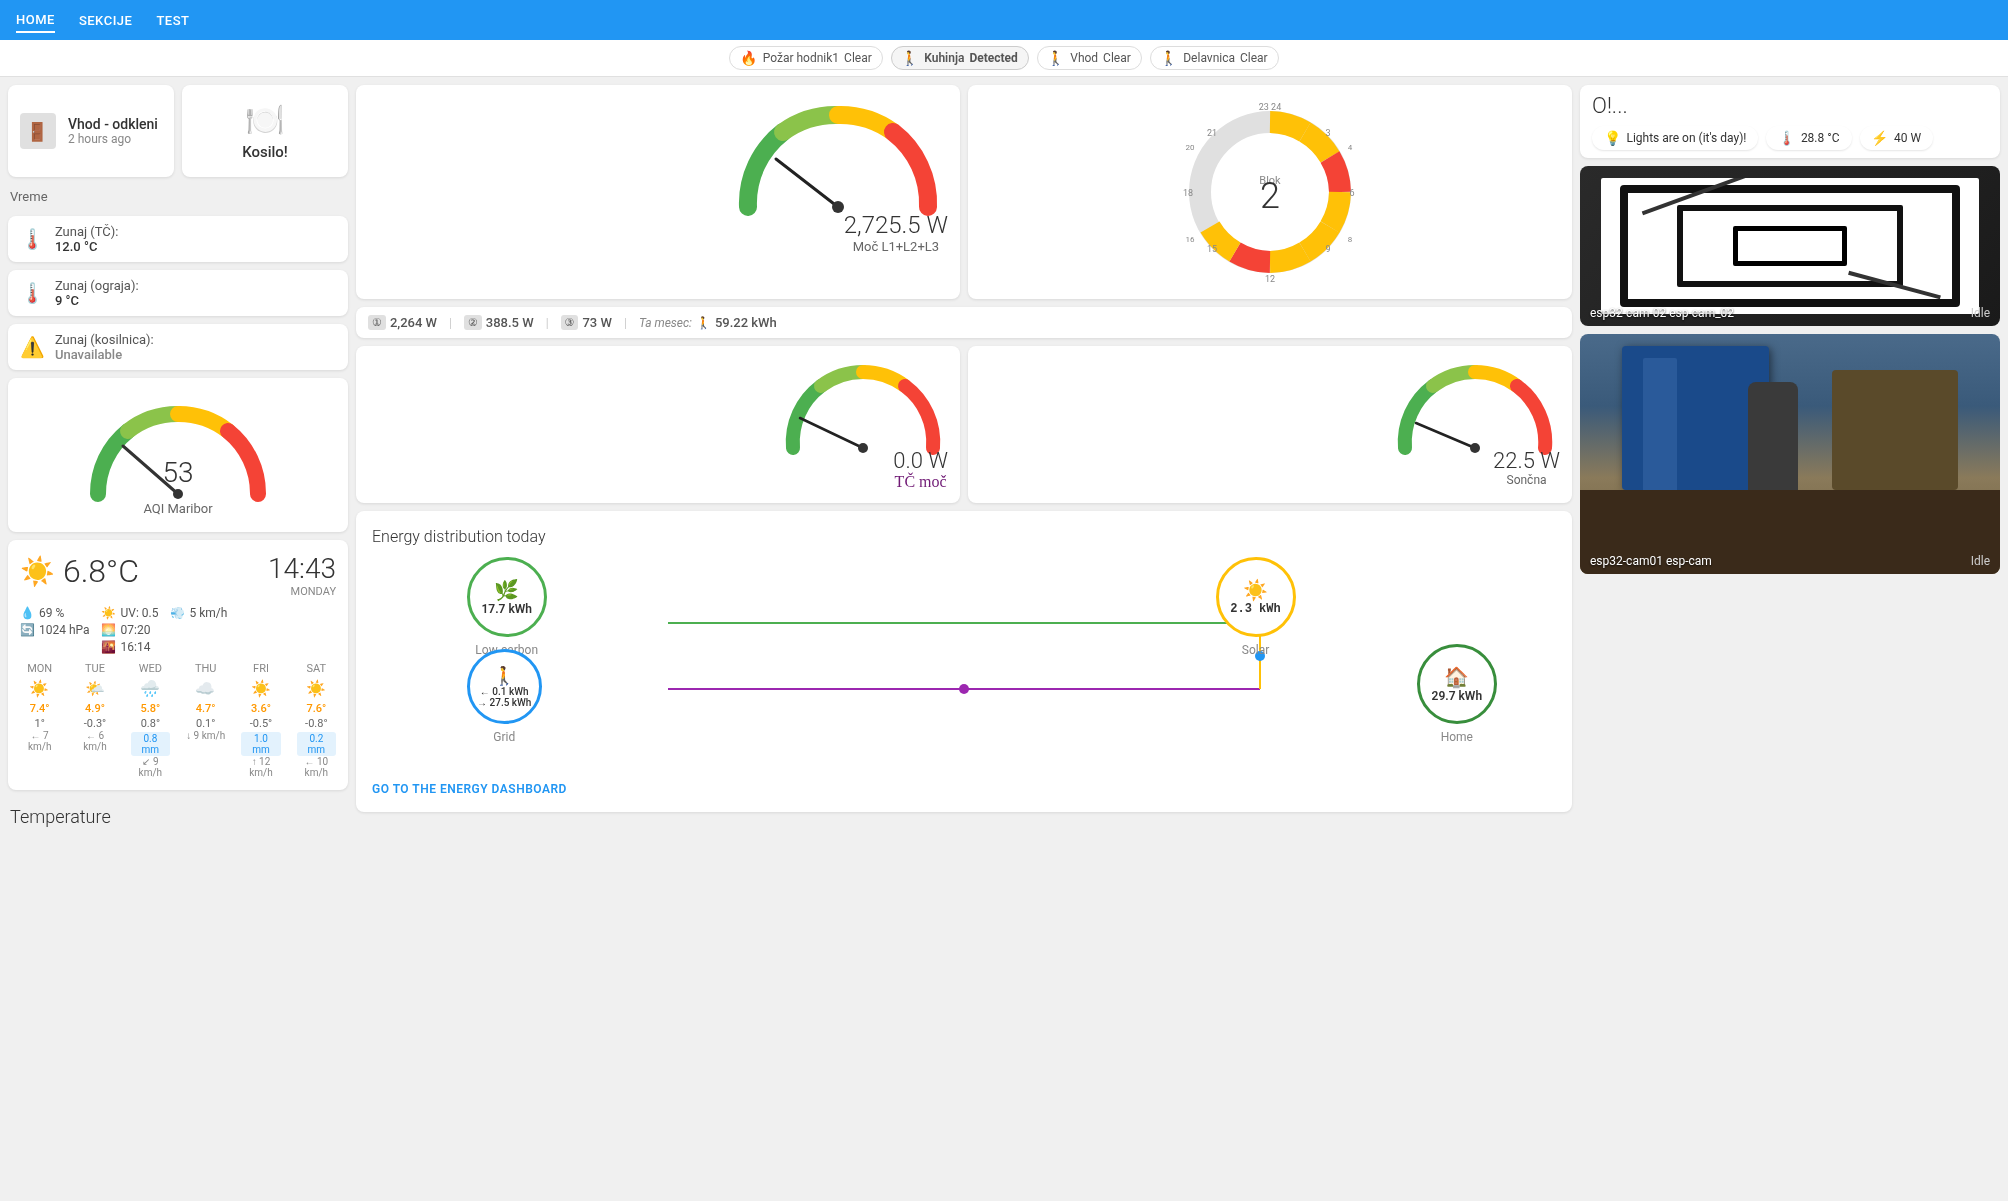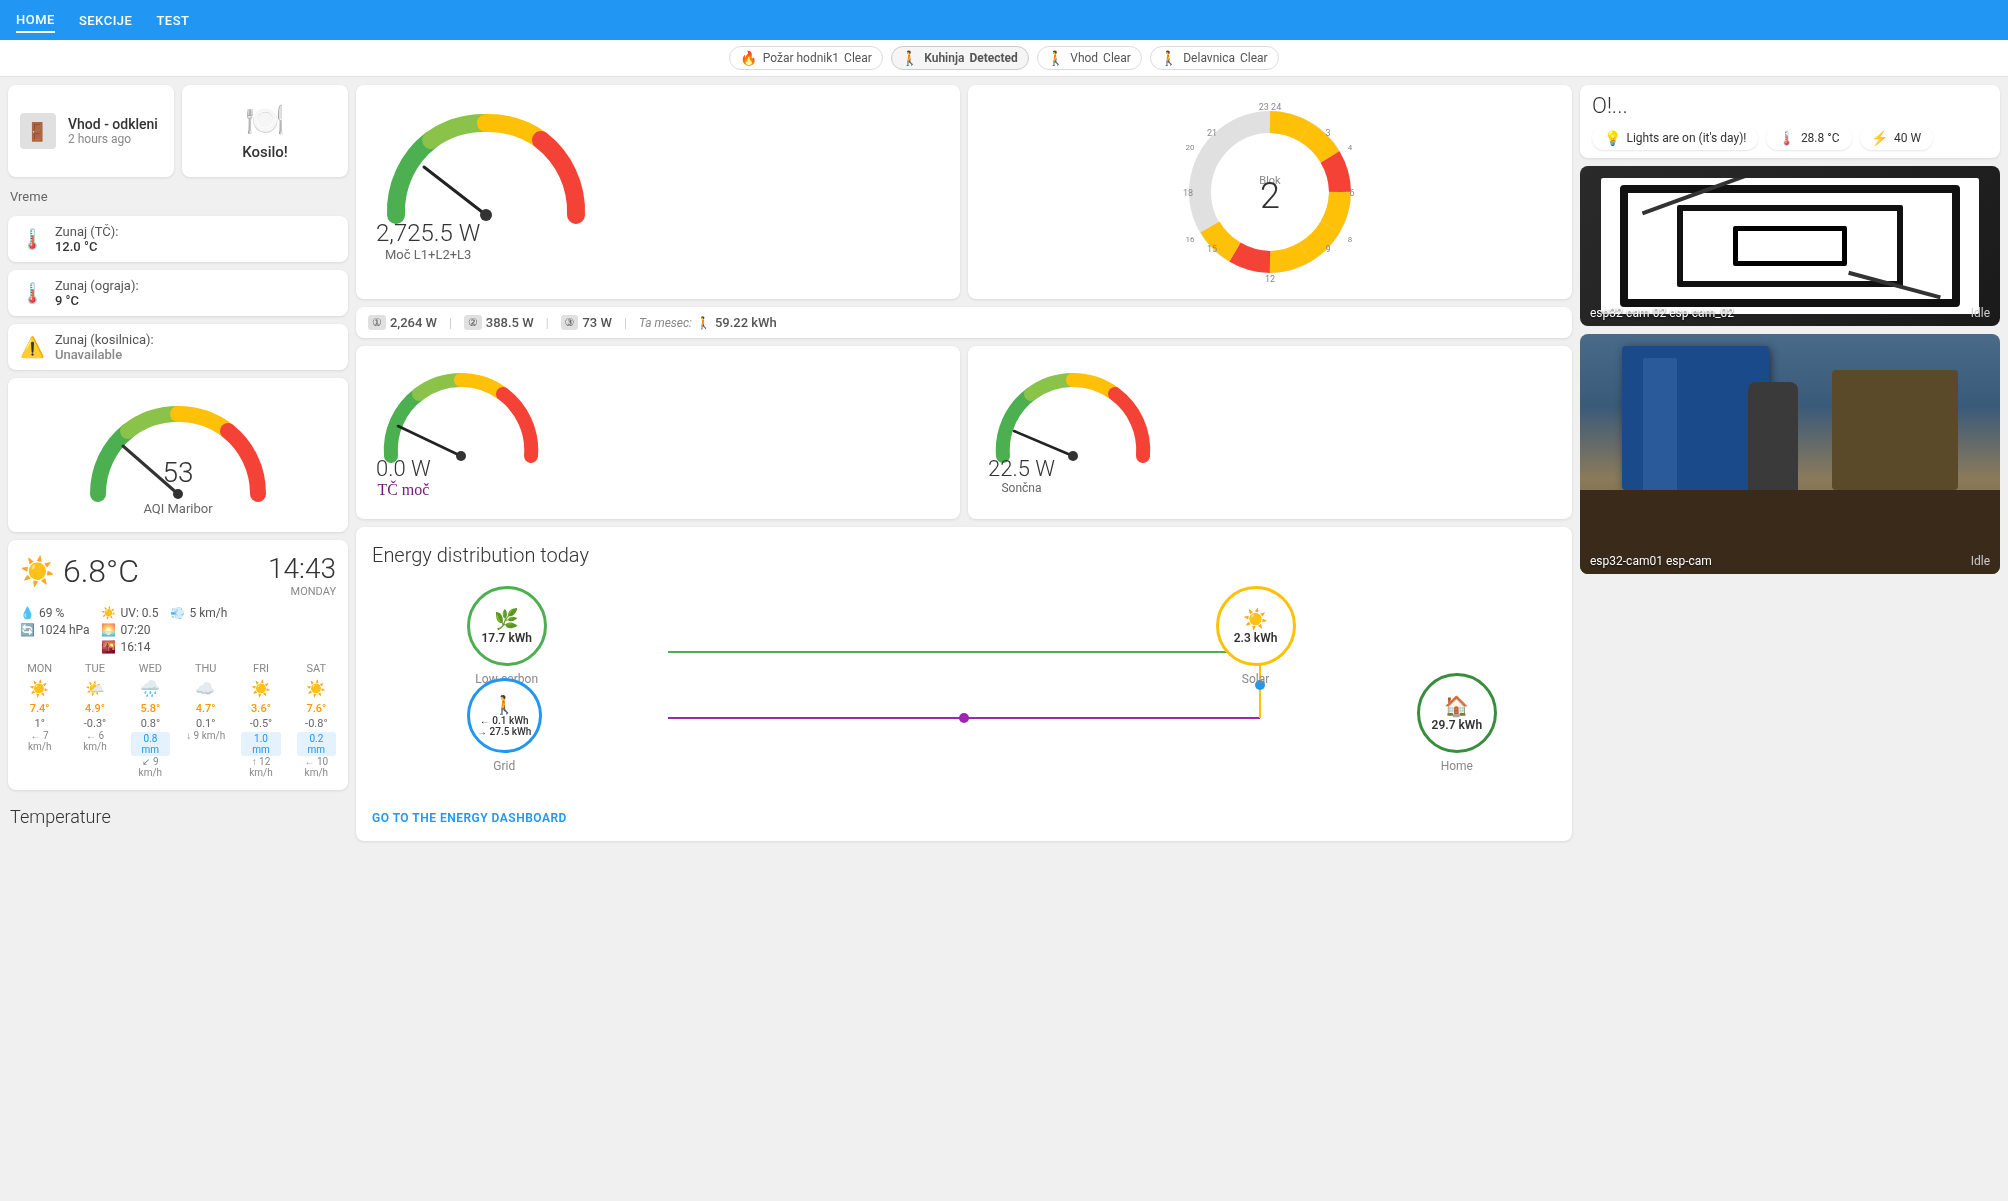--- a/index.html
+++ b/index.html
@@ -148,21 +148,21 @@
     .forecast-precip { font-size: 10px; color: #2196F3; background: #e3f2fd; padding: 1px 4px; border-radius: 3px; margin-top: 2px; }
     .forecast-wind { font-size: 10px; color: #888; }
 
     
     .temp-section-label { font-size: 18px; font-weight: 300; color: #333; padding: 8px 2px 0; }
 
     
     .mid-col { display: flex; flex-direction: column; gap: 8px; }
 
     
-    .gauge-card { padding: 20px; display: flex; flex-direction: column; align-items: flex-start; }
+    .gauge-card { padding: 12px; display: flex; flex-direction: column; align-items: flex-end; }
 
     
     .power-stats {
       display: flex;
       gap: 12px;
       font-size: 12px;
       color: #555;
       padding: 8px 12px;
       background: #fff;
       border-radius: 8px;
@@ -179,21 +179,21 @@
     
     .clock-card {
       display: flex;
       flex-direction: column;
       align-items: center;
       justify-content: center;
     }
 
     
     .energy-card { padding: 16px; }
-    .energy-title { font-size: 20px; font-weight: 300; margin-bottom: 8px; }
+    .energy-title { font-size: 16px; font-weight: 300; margin-bottom: 0; }
     .energy-diagram {
       display: flex;
       align-items: center;
       justify-content: space-around;
       position: relative;
       height: 220px;
     }
     .energy-node {
       display: flex;
       flex-direction: column;
@@ -616,21 +616,21 @@
           <div class="energy-circle green">
             <span style="font-size:20px;">🌿</span>
             <span style="font-size:12px;font-weight:600;">17.7 kWh</span>
           </div>
           <div class="energy-node-label">Low-carbon</div>
         </div>
 
         <div class="energy-node" style="position:absolute;right:22%;top:5%;z-index:2;">
           <div class="energy-circle yellow">
             <span style="font-size:20px;">☀️</span>
-            <span style="font-size:12px;font-weight:600;">2.3 kWh</span>
+            <span style="font-size:12px;font-weight:600;font-family:Liberation Mono, monospace;">2.3 kWh</span>
           </div>
           <div class="energy-node-label">Solar</div>
         </div>
 
         <div class="energy-node" style="position:absolute;left:8%;bottom:10%;z-index:2;">
           <div class="energy-circle blue" style="width:75px;height:75px;">
             <span style="font-size:18px;">🚶</span>
             <span style="font-size:10px;">← 0.1 kWh</span>
             <span style="font-size:10px;">→ 27.5 kWh</span>
           </div>

